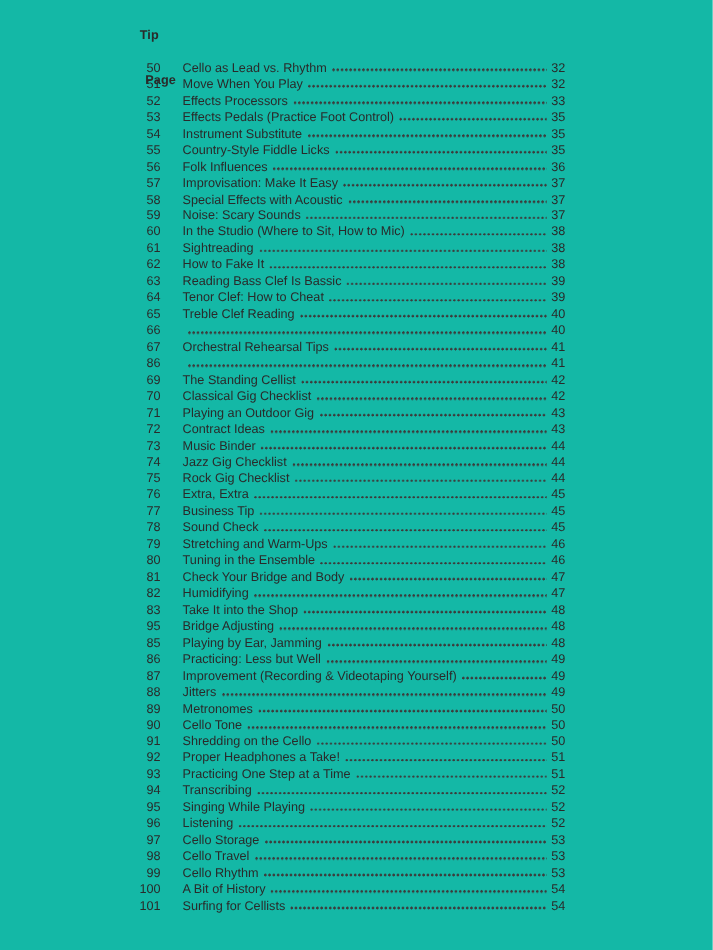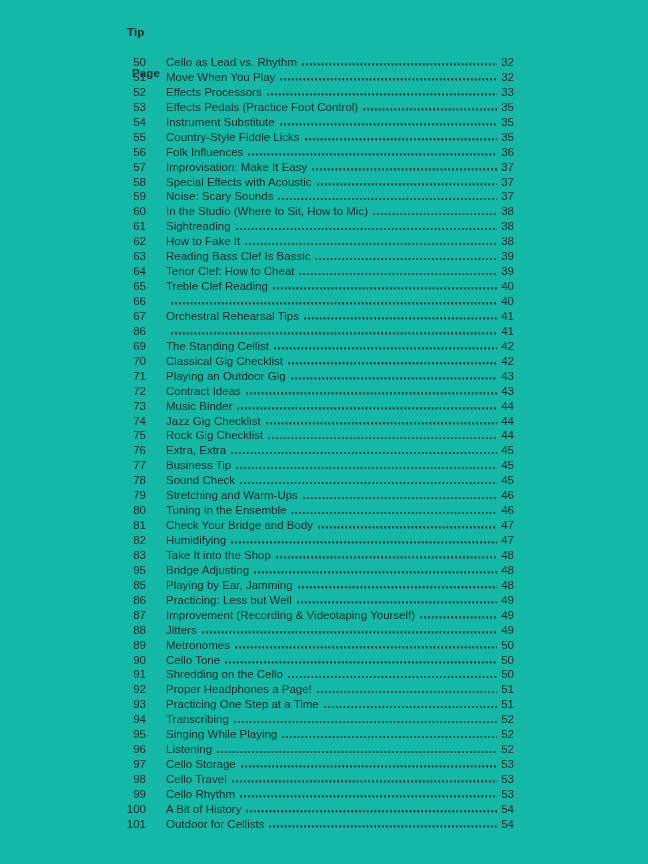--- a/index.html
+++ b/index.html
@@ -455,21 +455,21 @@
     <span class="entry">
       <span class="title">Shredding on the Cello</span>
       <span class="leader"></span>
       <span class="page-num">50</span>
     </span>
   </div>
 
   <div class="toc-row">
     <span class="tip-num">92</span>
     <span class="entry">
-      <span class="title">Proper Headphones a Page!</span>
+      <span class="title">Proper Headphones a Take!</span>
       <span class="leader"></span>
       <span class="page-num">51</span>
     </span>
   </div>
 
   <div class="toc-row">
     <span class="tip-num">93</span>
     <span class="entry">
       <span class="title">Practicing One Step at a Time</span>
       <span class="leader"></span>
@@ -536,19 +536,19 @@
     <span class="entry">
       <span class="title">A Bit of History</span>
       <span class="leader"></span>
       <span class="page-num">54</span>
     </span>
   </div>
 
   <div class="toc-row">
     <span class="tip-num">101</span>
     <span class="entry">
-      <span class="title">Outdoor for Cellists</span>
+      <span class="title">Surfing for Cellists</span>
       <span class="leader"></span>
       <span class="page-num">54</span>
     </span>
   </div>
 </div>
 </div>
 
 </body></html>

